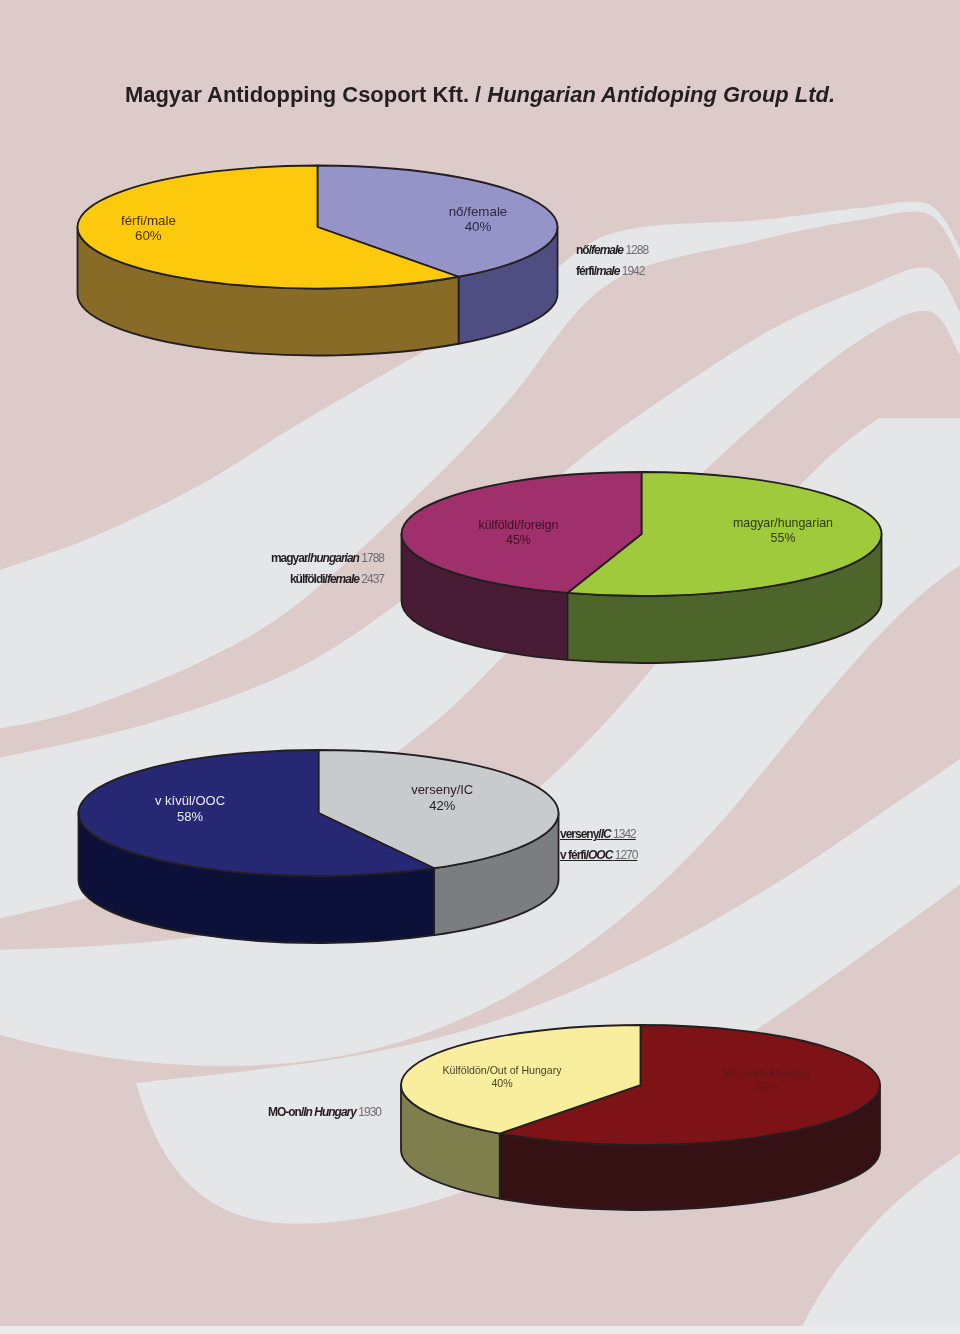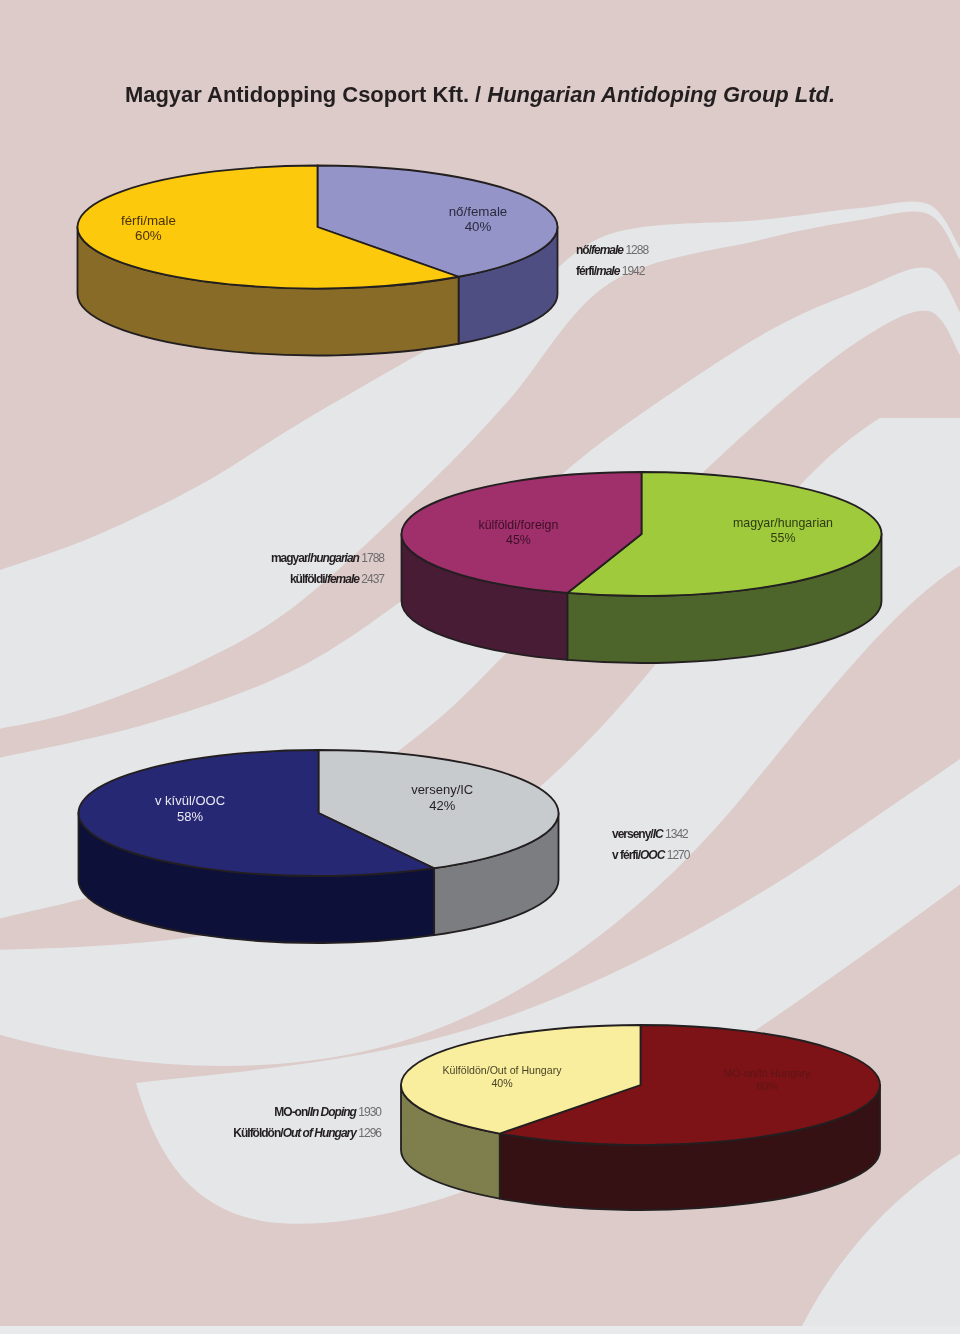--- a/index.html
+++ b/index.html
@@ -74,22 +74,21 @@
   <div class="legend" style="left:576px;top:240px;text-align:left;">
     <div><span>nő/</span><span class="ital">female</span> <span class="num">1288</span></div>
     <div><span>férfi/</span><span class="ital">male</span> <span class="num">1942</span></div>
   </div>
 
   <div class="legend" style="right:576px;top:548px;text-align:right;margin-left:37px;">
     <div><span>magyar/</span><span class="ital">hungarian</span> <span class="num">1788</span></div>
     <div><span>külföldi/</span><span class="ital">female</span> <span class="num">2437</span></div>
   </div>
 
-  <div class="legend" style="left:612px;top:824px;text-align:left;">
+  <div class="legend" style="left:560px;top:824px;text-align:left;text-decoration:underline;">
     <div><span>verseny/</span><span class="ital">IC</span> <span class="num">1342</span></div>
     <div><span>v férfi/</span><span class="ital">OOC</span> <span class="num">1270</span></div>
   </div>
 
   <div class="legend" style="right:579px;top:1102px;text-align:right;">
-    <div><span>MO-on/</span><span class="ital">In Doping</span> <span class="num">1930</span></div>
-    <div><span>Külföldön/</span><span class="ital">Out of Hungary</span> <span class="num">1296</span></div>
+    <div><span>MO-on/</span><span class="ital">In Hungary</span> <span class="num">1930</span></div>
   </div>
 </div>
 
 </body></html>

